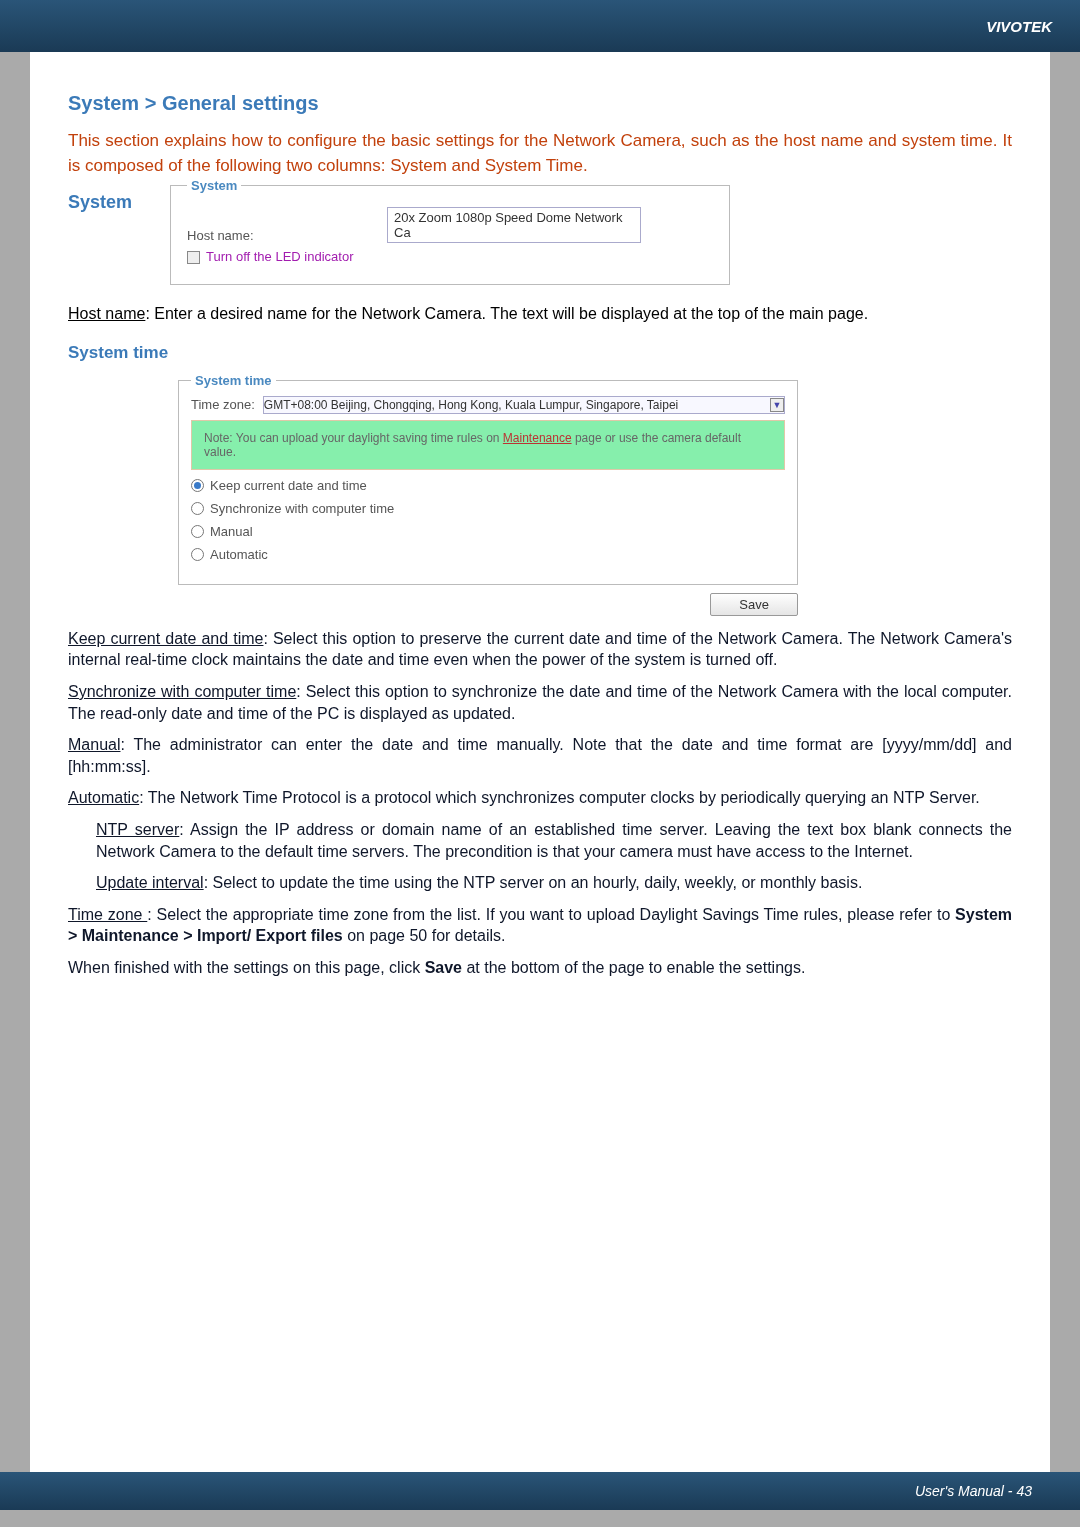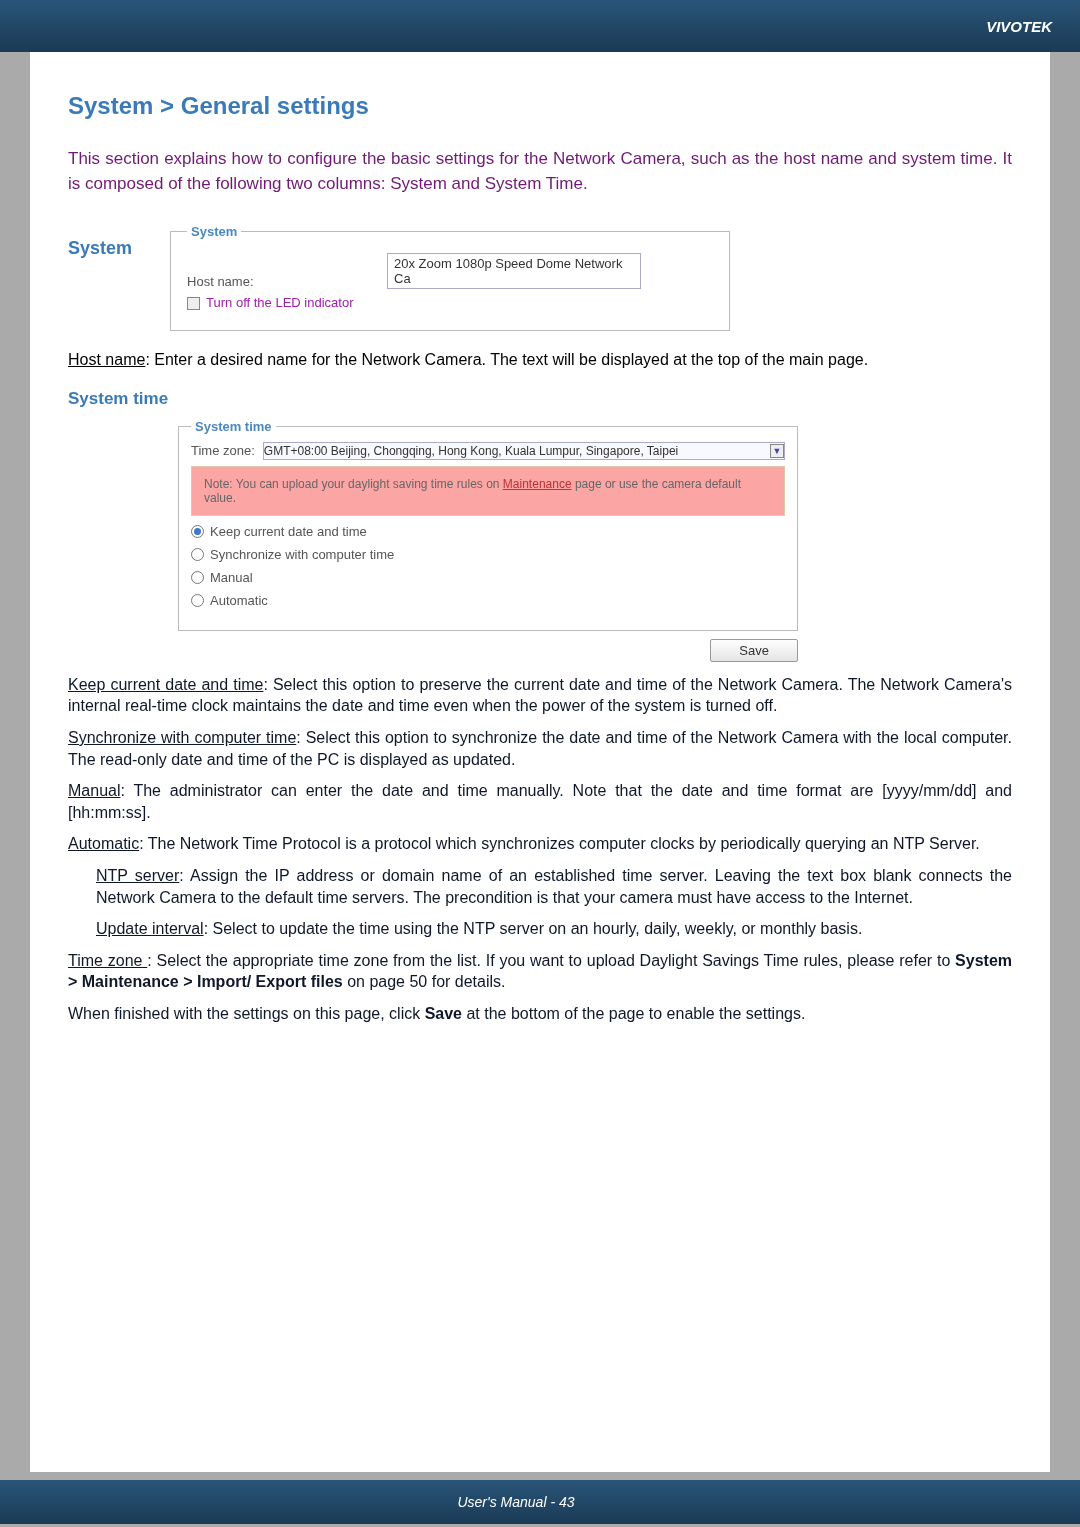--- a/index.html
+++ b/index.html
@@ -1,51 +1,51 @@
 <!DOCTYPE html>
 <html><head>
 <meta charset="utf-8">
 <style>
 *{box-sizing:border-box;margin:0;padding:0}
 body{font-family:Arial,Helvetica,sans-serif;background:#aaa;width:1080px;height:1527px}
 .header{background:linear-gradient(to bottom,#2a5578,#1a3a55);height:52px;display:flex;align-items:center;justify-content:flex-end;padding-right:28px}
 .header span{color:#fff;font-style:italic;font-weight:bold;font-size:15px}
 .content{background:#fff;margin:0 30px;padding:40px 38px 60px;min-height:1420px}
-h1{color:#3b7ab8;font-size:24px;font-weight:bold;margin-bottom:27px}
-.intro{font-size:17px;color:#701a75;line-height:1.45;text-align:justify;margin-bottom:28px}
+h1{color:#3b7ab8;font-size:20px;font-weight:bold;margin-bottom:14px}
+.intro{font-size:17px;color:#c2410c;line-height:1.45;text-align:justify;}
 .row-sys{display:flex;gap:38px;margin-bottom:18px}
 .sidelbl{color:#3b7ab8;font-weight:bold;font-size:18px;padding-top:14px}
 fieldset.sys{border:1px solid #bbb;padding:8px 16px 14px;flex:0 0 560px;margin-left:0}
 fieldset.sys legend{color:#4a89c0;font-weight:bold;font-size:13px;padding:0 4px}
 .sys-row{display:flex;align-items:flex-end;margin:6px 0}
 .sys-lbl{width:200px;font-size:13px;color:#555}
 .sys-inp{border:1px solid #aac;background:#fff;padding:2px 6px;font-size:13px;width:254px;color:#333}
 .cbx{width:13px;height:13px;border:1px solid #888;background:#eee;display:inline-block;margin-right:6px;vertical-align:middle}
 .led{color:#a21caf;font-size:13px}
 p.body{font-size:16px;color:#000;line-height:1.35;text-align:justify;margin-bottom:6px}
 u{text-decoration:underline}
 .subhead{color:#3b7ab8;font-weight:bold;font-size:17px;margin:18px 0 10px}
 .systime-wrap{margin-left:110px;margin-bottom:8px}
 fieldset.systime{border:1px solid #bbb;width:620px;padding:8px 12px 14px}
 fieldset.systime legend{color:#4a89c0;font-weight:bold;font-size:13px;padding:0 4px}
 .tz-row{display:flex;align-items:center;margin-bottom:6px}
 .tz-lbl{font-size:13px;color:#555;margin-right:8px}
 .tz-sel{flex:1;border:1px solid #aac;background:#f8f8ff;font-size:12px;padding:1px 0;display:flex;justify-content:space-between;align-items:center;color:#333}
 .tz-arrow{border:1px solid #888;width:14px;height:14px;display:inline-flex;align-items:center;justify-content:center;font-size:9px;background:#eee;color:#44a}
-.note-box{background:#fca5a5;border:1px solid #e0c8a8;padding:10px 12px;font-size:12px;color:#666;margin-bottom:2px}
+.note-box{background:#86efac;border:1px solid #e0c8a8;padding:10px 12px;font-size:12px;color:#666;margin-bottom:2px}
 .note-box a{color:#b33;text-decoration:underline}
 .radio-row{font-size:13px;color:#555;margin:8px 0;display:flex;align-items:center}
 .rdo{width:13px;height:13px;border:1px solid #777;border-radius:50%;display:inline-flex;align-items:center;justify-content:center;margin-right:6px;background:#fff}
 .rdo.sel::after{content:"";width:7px;height:7px;border-radius:50%;background:#3a7ac8;display:block}
 .save-row{width:620px;margin-left:110px;text-align:right;margin-top:6px;margin-bottom:12px}
 .save-btn{display:inline-block;border:1px solid #999;background:linear-gradient(#fefefe,#e5e5e5);padding:3px 28px;font-size:13px;color:#333;border-radius:2px}
 .para{font-size:16px;color:#0f172a;line-height:1.35;text-align:justify;margin:10px 0}
 .indent{margin-left:28px}
 b{font-weight:bold}
-.footer{background:linear-gradient(to bottom,#2a5578,#1a3a55);height:44px;display:flex;align-items:center;justify-content:center;padding-right:48px;margin-top:8px}
+.footer{background:linear-gradient(to bottom,#2a5578,#1a3a55);height:38px;display:flex;align-items:center;justify-content:flex-end;padding-right:48px;margin-top:0}
 .footer span{color:#fff;font-style:italic;font-size:14px}
 </style>
 </head>
 <body>
 
 <div class="header">
     <span>VIVOTEK</span>
   </div>
 
 <div class="content">

